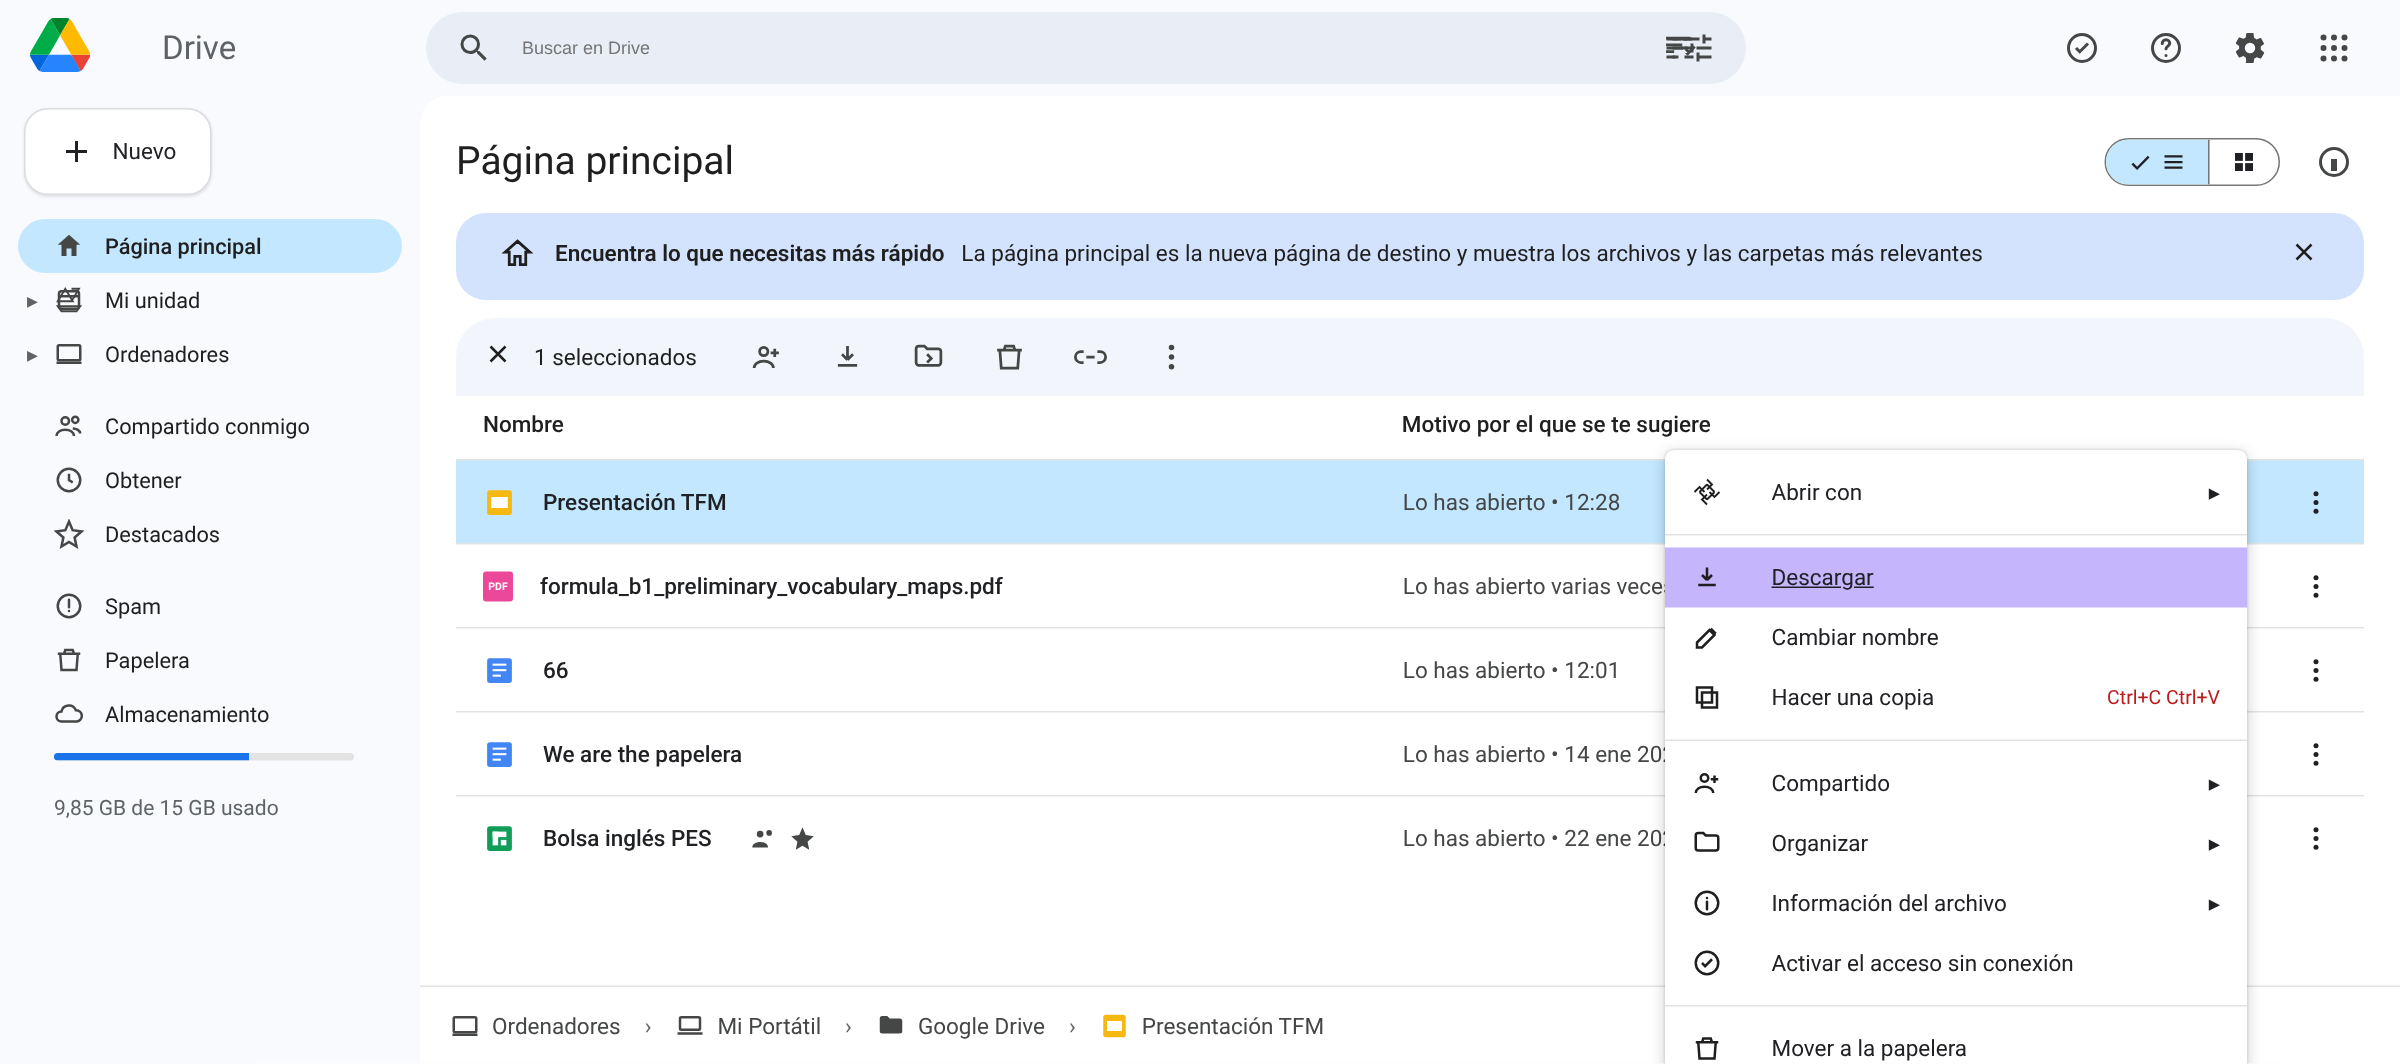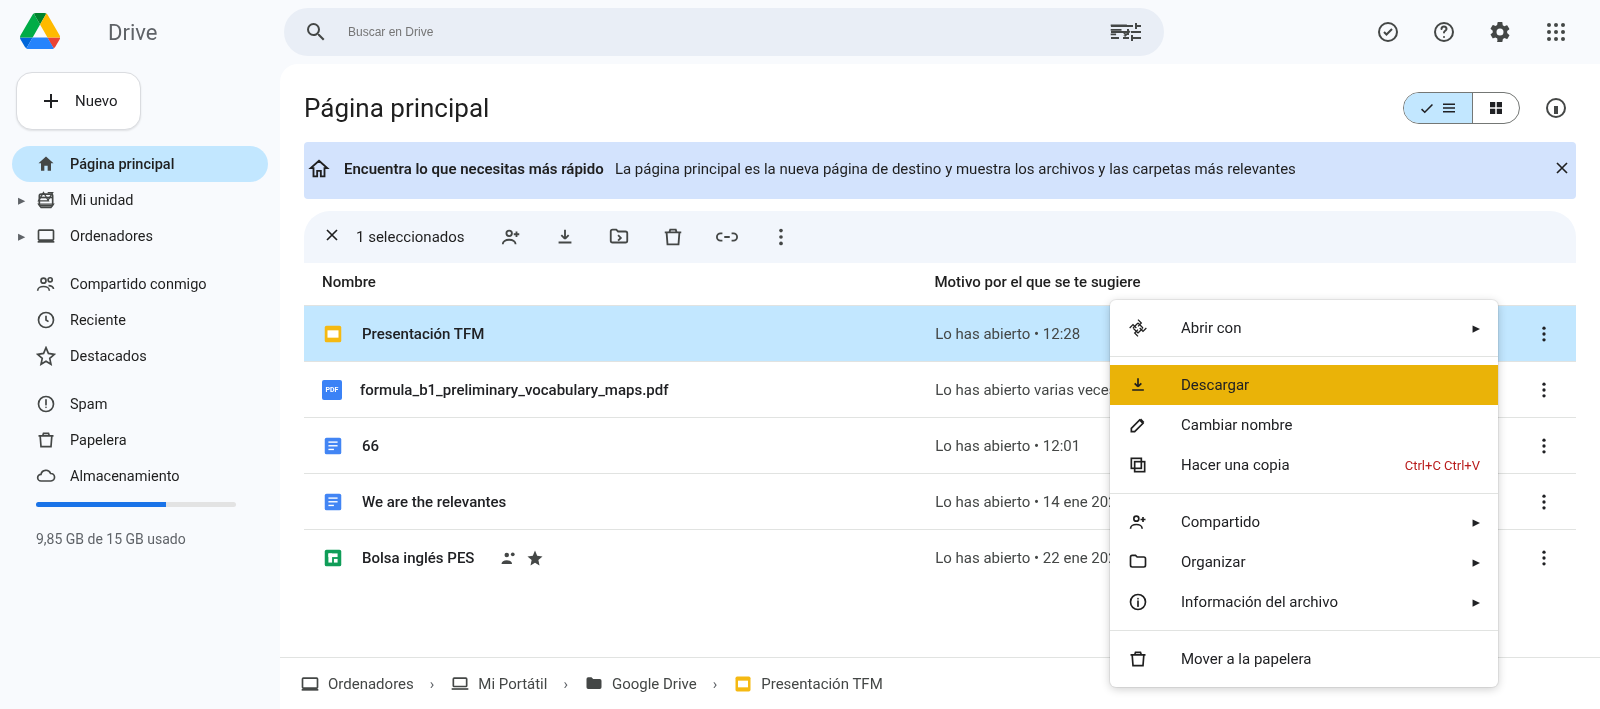--- a/index.html
+++ b/index.html
@@ -148,22 +148,22 @@
   }
   .view-toggle .seg {
     padding: 6px 14px; display: inline-flex; align-items: center; gap: 4px;
     cursor: pointer;
   }
   .view-toggle .seg:first-child { border-right: 1px solid #747775; }
   .view-toggle .seg.active { background: #c2e7ff; }
 
   .banner {
     background: #d3e3fd;
-    border-radius: 4px;
-    padding: 16px 4px;
+    border-radius: 20px;
+    padding: 16px 30px;
     display: flex; align-items: flex-start; gap: 14px;
     margin-bottom: 12px;
   }
   .banner .banner-icon { color: #1f1f1f; }
   .banner .banner-text { flex: 1; font-size: 15px; color: #1f1f1f; line-height: 1.5; }
   .banner .banner-text .bold { font-weight: 600; }
   .banner .close { cursor: pointer; color: #1f1f1f; }
 
   .selection-bar {
     display: flex; align-items: center;
@@ -195,21 +195,21 @@
     border-top: 1px solid #e1e3e1;
     padding: 0 8px 0 18px; gap: 18px;
     font-size: 15px;
   }
   .file-row:last-of-type { border-bottom: 1px solid #e1e3e1; }
   .file-row.selected { background: #c2e7ff; }
   .file-row .file-name { flex: 1.05; display: flex; align-items: center; gap: 18px; font-weight: 500;}
   .file-row .file-reason { flex: 1; color: #444746; font-weight: 400;}
   .file-row .row-menu { width: 48px; display:flex; align-items:center; justify-content:center; cursor:pointer; }
   .file-type-icon { width: 22px; height: 22px; flex-shrink: 0; display: inline-flex; align-items: center; justify-content: center; }
-  .pdf-icon { background: #3b82f6; color: #fff; font-size: 7px; font-weight: bold; border-radius: 2px; width: 20px; height: 20px; display:inline-flex; align-items:center; justify-content:center;}
+  .pdf-icon { background: #ec4899; color: #fff; font-size: 7px; font-weight: bold; border-radius: 2px; width: 20px; height: 20px; display:inline-flex; align-items:center; justify-content:center;}
   .share-star { display:inline-flex; gap: 8px; margin-left: 8px; color:#444746; }
 
   
   .breadcrumb {
     position: absolute; left: 0; right: 0; bottom: 0;
     height: 52px;
     border-top: 1px solid #e1e3e1;
     display: flex; align-items: center;
     padding: 0 20px;
     gap: 16px;
@@ -232,21 +232,21 @@
     font-size: 15px;
   }
   .context-menu .menu-item {
     display: flex; align-items: center;
     height: 40px;
     padding: 0 18px;
     gap: 31px;
     cursor: pointer;
     position: relative;
   }
-  .context-menu .menu-item.hover { background: #eab308; }
+  .context-menu .menu-item.hover { background: #c4b5fd; text-decoration: underline; }
   .context-menu .menu-sep { height: 1px; background: #e1e3e1; margin: 8px 0; }
   .context-menu .menu-item .sub-arrow { margin-left: auto; }
   .context-menu .menu-item .shortcut { margin-left: auto; color: #b91c1c; font-size: 13px; }
   .context-menu .mi-icon { width: 22px; color: #1f1f1f; display: inline-flex; align-items:center;}
   .context-menu .menu-item.hover .mi-icon { color: #1f1f1f; }
 
   
   svg { fill: currentColor; }
 </style>
 </head>
@@ -374,21 +374,21 @@
           <circle cx="17" cy="7" r="2.5" fill="none" stroke="currentColor" stroke-width="2"></circle>
           <path d="M15 14c3 0 6 1.5 6 4" fill="none" stroke="currentColor" stroke-width="2"></path>
         </svg>
       <span>Compartido conmigo</span>
     </div>
     <div class="sidebar-item">
       <svg class="nav-icon" viewBox="0 0 24 24">
           <circle cx="12" cy="12" r="9" fill="none" stroke="currentColor" stroke-width="2"></circle>
           <path d="M12 7v5l3 2" fill="none" stroke="currentColor" stroke-width="2"></path>
         </svg>
-      <span>Reciente</span>
+      <span>Obtener</span>
     </div>
     <div class="sidebar-item">
       <svg class="nav-icon" viewBox="0 0 24 24">
           <path d="M12 2l2.9 6.9L22 10l-5.5 4.8L18 22l-6-3.6L6 22l1.5-7.2L2 10l7.1-1.1z" fill="none" stroke="currentColor" stroke-width="2"></path>
         </svg>
       <span>Destacados</span>
     </div>
 
     <div class="sidebar-gap"></div>
 
@@ -577,21 +577,21 @@
     <div class="file-row">
       <div class="file-name">
         <span class="file-type-icon">
             <svg width="22" height="22" viewBox="0 0 24 24">
               <rect x="3" y="3" width="18" height="18" rx="2" fill="#4285f4"></rect>
               <rect x="7" y="7" width="10" height="1.5" fill="#fff"></rect>
               <rect x="7" y="11" width="10" height="1.5" fill="#fff"></rect>
               <rect x="7" y="15" width="6" height="1.5" fill="#fff"></rect>
             </svg>
           </span>
-        <span>We are the relevantes</span>
+        <span>We are the papelera</span>
       </div>
       <div class="file-reason">Lo has abierto • 14 ene 2024</div>
       <div class="row-menu">
           <svg width="20" height="20" viewBox="0 0 24 24">
             <circle cx="12" cy="5" r="2"></circle>
             <circle cx="12" cy="12" r="2"></circle>
             <circle cx="12" cy="19" r="2"></circle>
           </svg>
         </div>
     </div>
@@ -729,20 +729,29 @@
       <div class="menu-item">
         <span class="mi-icon">
             <svg width="20" height="20" viewBox="0 0 24 24">
               <circle cx="12" cy="12" r="9" fill="none" stroke="currentColor" stroke-width="2"></circle>
               <path d="M12 8h.01M12 11v6" stroke="currentColor" stroke-width="2" stroke-linecap="round"></path>
             </svg>
           </span>
         <span>Información del archivo</span>
         <span class="sub-arrow">▸</span>
       </div>
+      <div class="menu-item">
+        <span class="mi-icon">
+            <svg width="20" height="20" viewBox="0 0 24 24">
+              <circle cx="12" cy="12" r="9" fill="none" stroke="currentColor" stroke-width="2"></circle>
+              <path d="M8 12l2.5 2.5L16 9" fill="none" stroke="currentColor" stroke-width="2"></path>
+            </svg>
+          </span>
+        <span>Activar el acceso sin conexión</span>
+      </div>
       <div class="menu-sep"></div>
       <div class="menu-item">
         <span class="mi-icon">
             <svg width="20" height="20" viewBox="0 0 24 24">
               <path d="M5 7h14l-1 13H6zM9 4h6l1 3H8zM3 7h18" fill="none" stroke="currentColor" stroke-width="2"></path>
             </svg>
           </span>
         <span>Mover a la papelera</span>
       </div>
 

